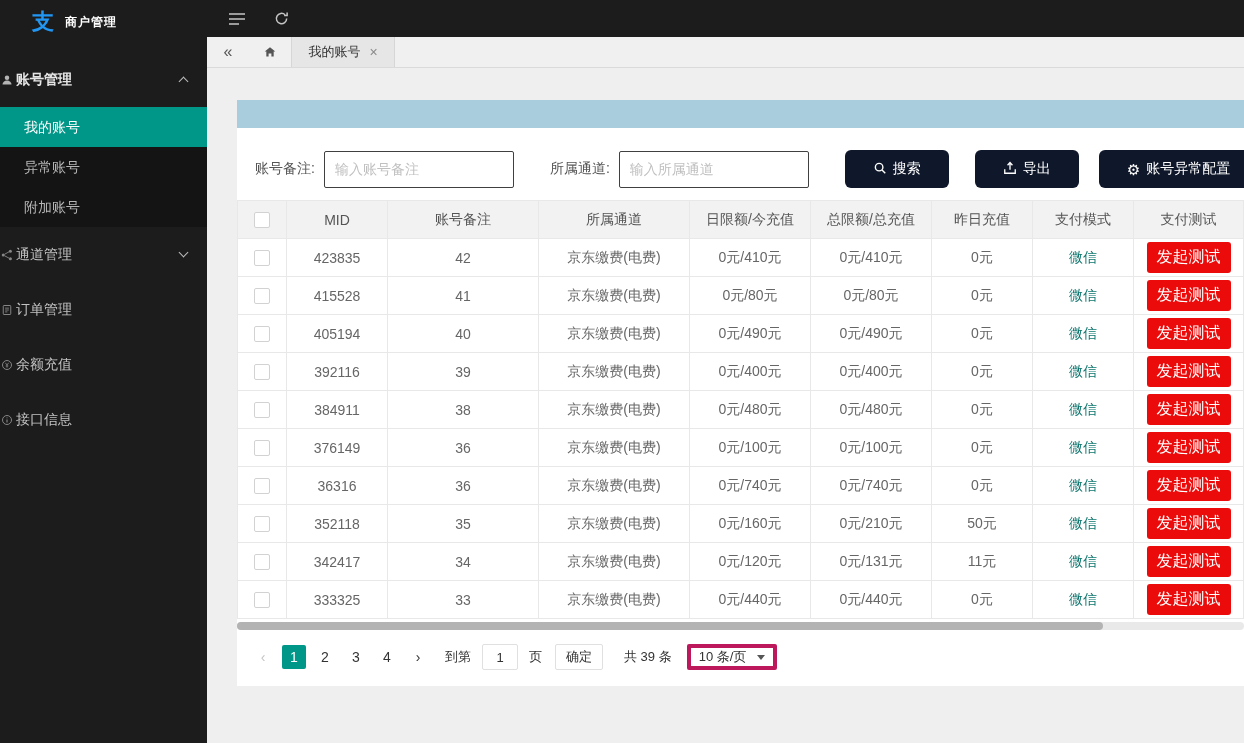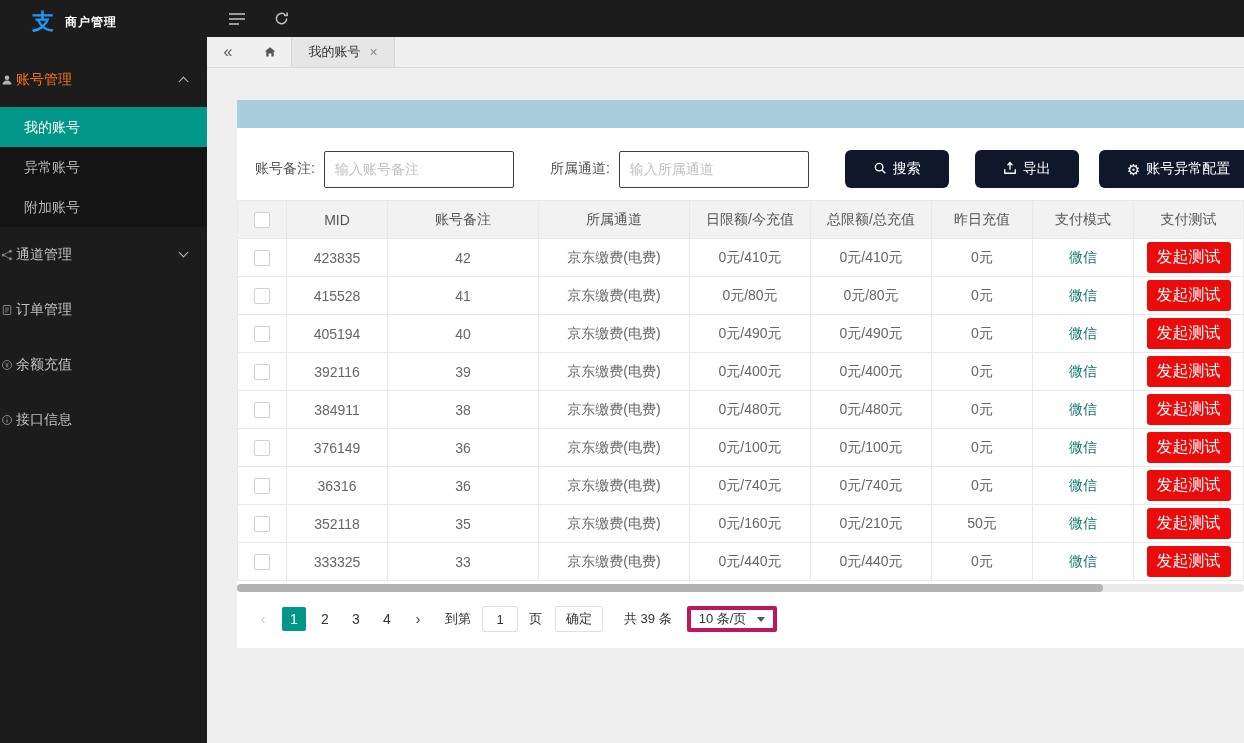--- a/index.html
+++ b/index.html
@@ -11,21 +11,21 @@
   .app { display:flex; width:100%; height:100%; }
 
   
   .sidebar { width:207px; min-width:207px; background:#1c1c1c; height:100%; overflow:hidden; }
   .logo { height:44px; display:flex; align-items:center; padding-left:32px; gap:11px; }
   .logo-glyph { font-size:22px; font-weight:bold; color:#2196f3; line-height:1; }
   .logo-text { font-size:12px; font-weight:bold; color:#ffffff; letter-spacing:1px; }
   .nav { margin-top:8px; }
   .nav-item { height:55px; display:flex; align-items:center; color:#c2c2c2; font-size:14px; cursor:pointer; position:relative; }
   .nav-item .nav-icon { width:12px; height:12px; margin-left:1px; margin-right:3px; display:inline-flex; opacity:.85; }
-  .nav-item.open { color:#f97316; font-weight:normal; }
+  .nav-item.open { color:#e5e5e5; font-weight:bold; }
   .chev { width:7px; height:7px; border-right:1.5px solid #bdbdbd; border-bottom:1.5px solid #bdbdbd; position:absolute; right:20px; }
   .chev.up { transform:rotate(-135deg); top:26px; }
   .chev.down { transform:rotate(45deg); top:22px; }
   .submenu { background:#141414; }
   .sub-item { height:40px; line-height:40px; padding-left:24px; font-size:14px; color:#b5b5b5; cursor:pointer; }
   .sub-item.active { background:#009688; color:#ffffff; }
 
   
   .main { flex:1; min-width:0; display:flex; flex-direction:column; }
   .topbar { height:37px; background:#1c1c1c; display:flex; align-items:center; padding-left:21px; gap:28px; }
@@ -347,20 +347,31 @@
                 <td>352118</td>
                 <td>35</td>
                 <td>京东缴费(电费)</td>
                 <td>0元/160元</td>
                 <td>0元/210元</td>
                 <td>50元</td>
                 <td class="mode">微信</td>
                 <td><button class="btn-test">发起测试</button></td>
               </tr>
 
+              <tr class="table-row">
+                <td><span class="checkbox"></span></td>
+                <td>342417</td>
+                <td>34</td>
+                <td>京东缴费(电费)</td>
+                <td>0元/120元</td>
+                <td>0元/131元</td>
+                <td>11元</td>
+                <td class="mode">微信</td>
+                <td><button class="btn-test">发起测试</button></td>
+              </tr>
 
               <tr class="table-row">
                 <td><span class="checkbox"></span></td>
                 <td>333325</td>
                 <td>33</td>
                 <td>京东缴费(电费)</td>
                 <td>0元/440元</td>
                 <td>0元/440元</td>
                 <td>0元</td>
                 <td class="mode">微信</td>

